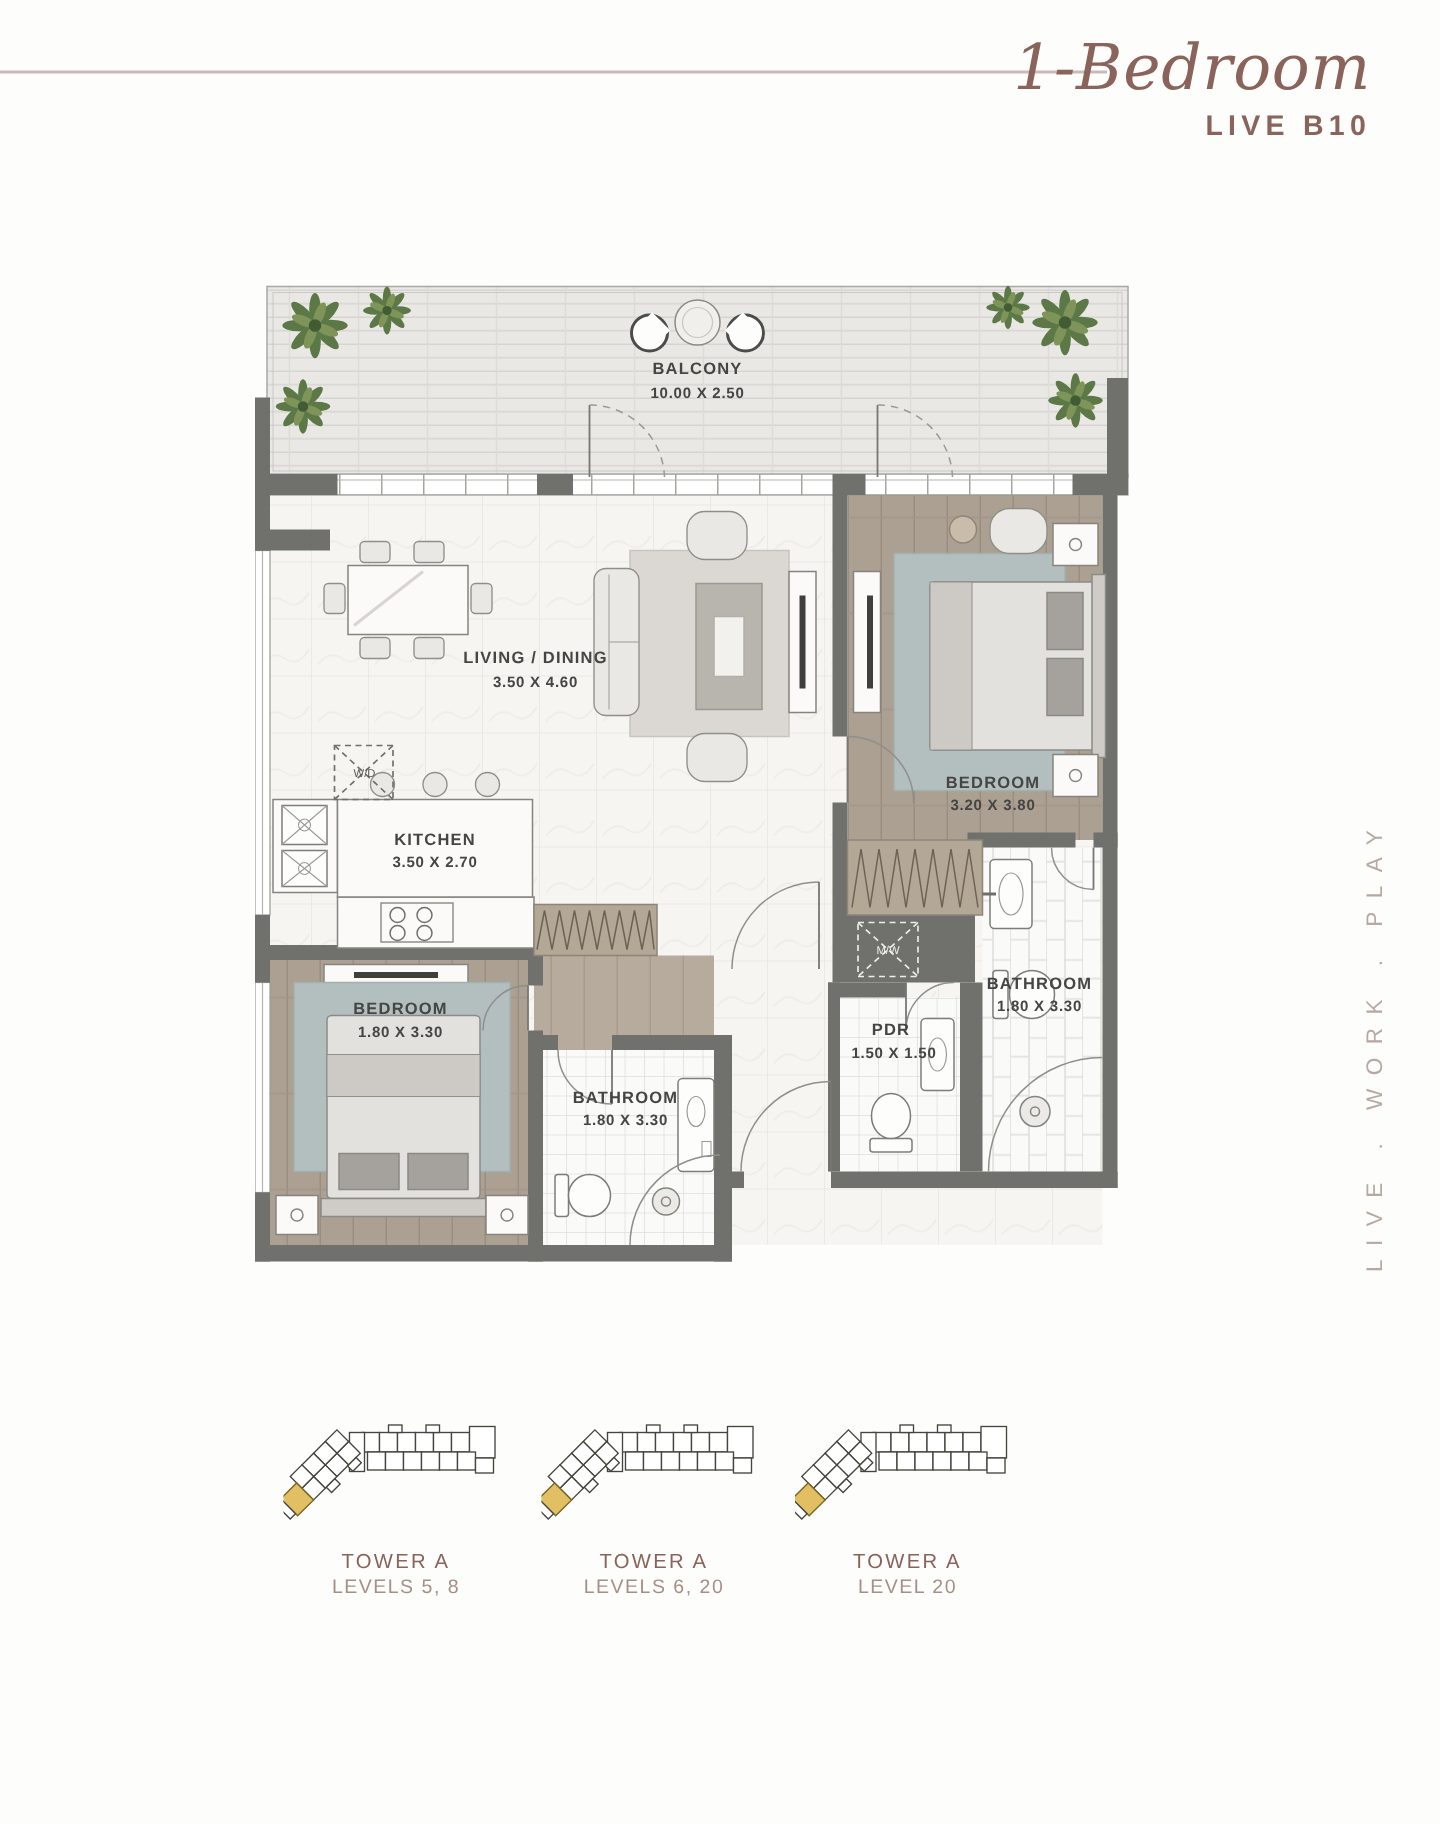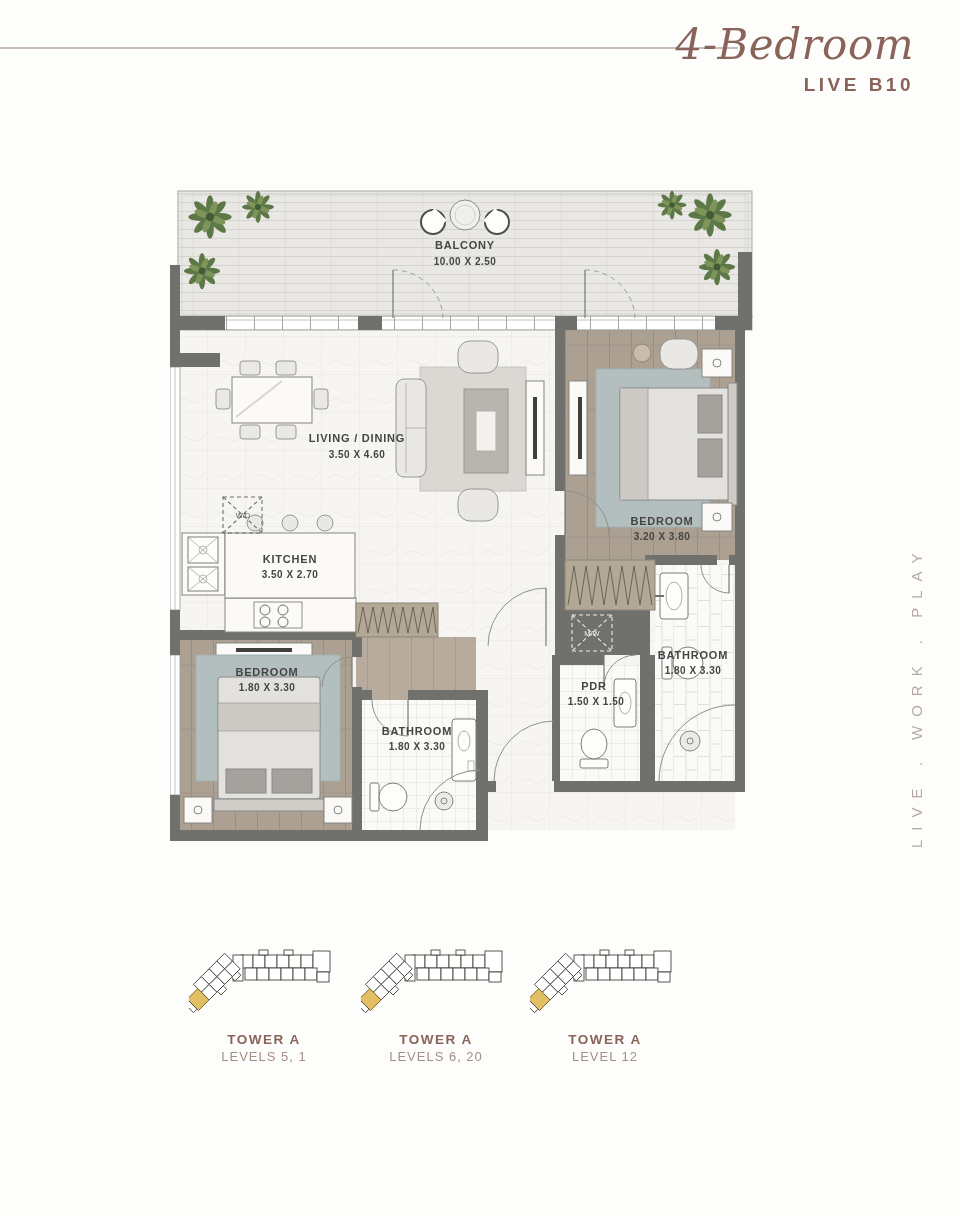--- a/index.html
+++ b/index.html
@@ -34,21 +34,21 @@
           fill:#454543;letter-spacing:.8px;text-anchor:middle;}
   .rdims{font-family:"Liberation Sans",sans-serif;font-size:10px;font-weight:bold;
          fill:#454543;letter-spacing:.5px;text-anchor:middle;}
   .tinylabel{font-family:"Liberation Sans",sans-serif;font-size:7.5px;fill:#5a5a56;text-anchor:middle;}
   .tinylight{font-family:"Liberation Sans",sans-serif;font-size:7.5px;fill:#efeeea;text-anchor:middle;}
   .zig{fill:none;stroke:#6b6354;stroke-width:1;}
   
   .keyplans{position:absolute;top:942px;left:0;width:960px;height:130px;}
   .keyplan{position:absolute;width:160px;text-align:center;}
   .kp1{left:184px;} .kp2{left:356px;} .kp3{left:525px;}
-  .kp-tower{margin-top:4px;font-size:13.5px;font-weight:bold;color:#8a635a;letter-spacing:1.5px;}
+  .kp-tower{margin-top:4px;font-size:13.5px;font-weight:normal;color:#8a635a;letter-spacing:1.5px;}
   .kp-levels{margin-top:2px;font-size:13px;color:#a68f86;letter-spacing:1px;}
 </style>
 </head>
 <body>
 
 <div class="page">
 
   <svg width="0" height="0" style="position:absolute" aria-hidden="true">
     <defs>
       <g id="plantSym">
@@ -96,21 +96,21 @@
           <rect x="8" y="-5" width="8" height="5"></rect>
             <rect x="28" y="-5" width="8" height="5"></rect>
           <rect x="48" y="0" width="15" height="16" fill="#e2bf63" stroke="#7a6527"></rect>
           <rect x="63" y="2" width="5" height="12"></rect>
         </g>
       </g>
     </defs>
   </svg>
 
   <div class="rule"></div>
-  <div class="title">4-Bedroom</div>
+  <div class="title">1-Bedroom</div>
   <div class="subtitle">LIVE B10</div>
 
   <svg class="plan" width="590" height="660" viewBox="0 0 590 660">
     <defs>
       <pattern id="pPlank" width="46" height="9" patternUnits="userSpaceOnUse">
         <rect width="46" height="9" fill="#e9e8e5"></rect>
         <line x1="0" y1="8.5" x2="46" y2="8.5" stroke="#d6d4d0" stroke-width="1"></line>
         <line x1="23" y1="0" x2="23" y2="9" stroke="#dedcd8" stroke-width="1"></line>
       </pattern>
       <pattern id="pMarble" width="38" height="38" patternUnits="userSpaceOnUse">
@@ -425,31 +425,31 @@
   <div class="tagline-anchor">
     <span class="tagline">LIVE . WORK . PLAY</span>
   </div>
 
   <div class="keyplans">
     <div class="keyplan kp1">
       <svg width="150" height="82" viewBox="0 0 150 82">
           <use href="#kpSym"></use>
         </svg>
       <div class="kp-tower">TOWER A</div>
-      <div class="kp-levels">LEVELS 5, 1</div>
+      <div class="kp-levels">LEVELS 5, 8</div>
     </div>
     <div class="keyplan kp2">
       <svg width="150" height="82" viewBox="0 0 150 82">
           <use href="#kpSym"></use>
         </svg>
       <div class="kp-tower">TOWER A</div>
       <div class="kp-levels">LEVELS 6, 20</div>
     </div>
     <div class="keyplan kp3">
       <svg width="150" height="82" viewBox="0 0 150 82">
           <use href="#kpSym"></use>
         </svg>
       <div class="kp-tower">TOWER A</div>
-      <div class="kp-levels">LEVEL 12</div>
+      <div class="kp-levels">LEVEL 20</div>
     </div>
   </div>
 
 </div>
 
 </body></html>

